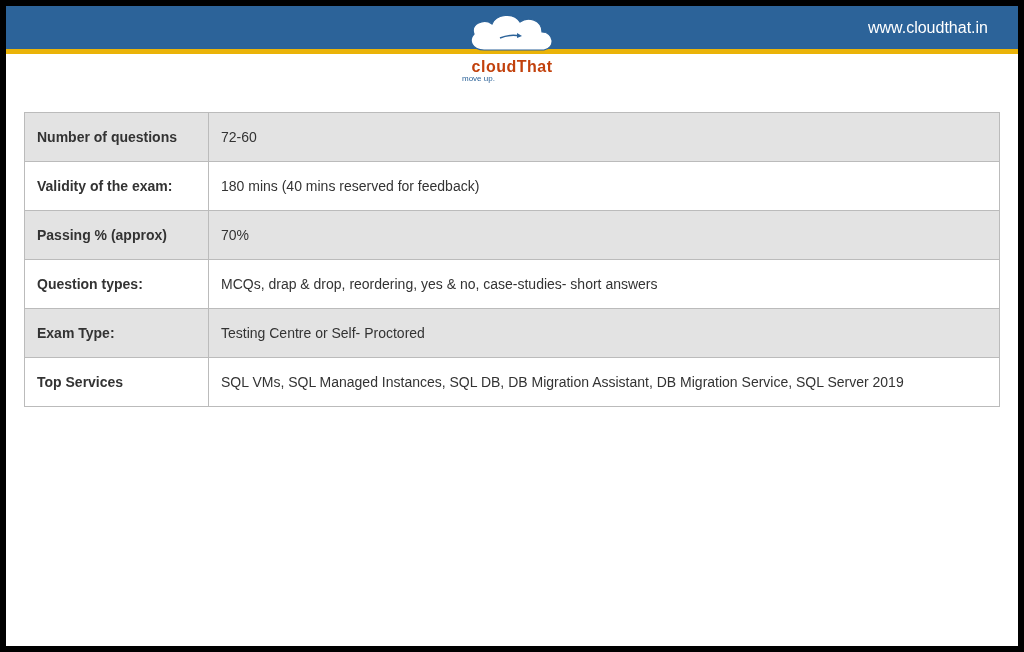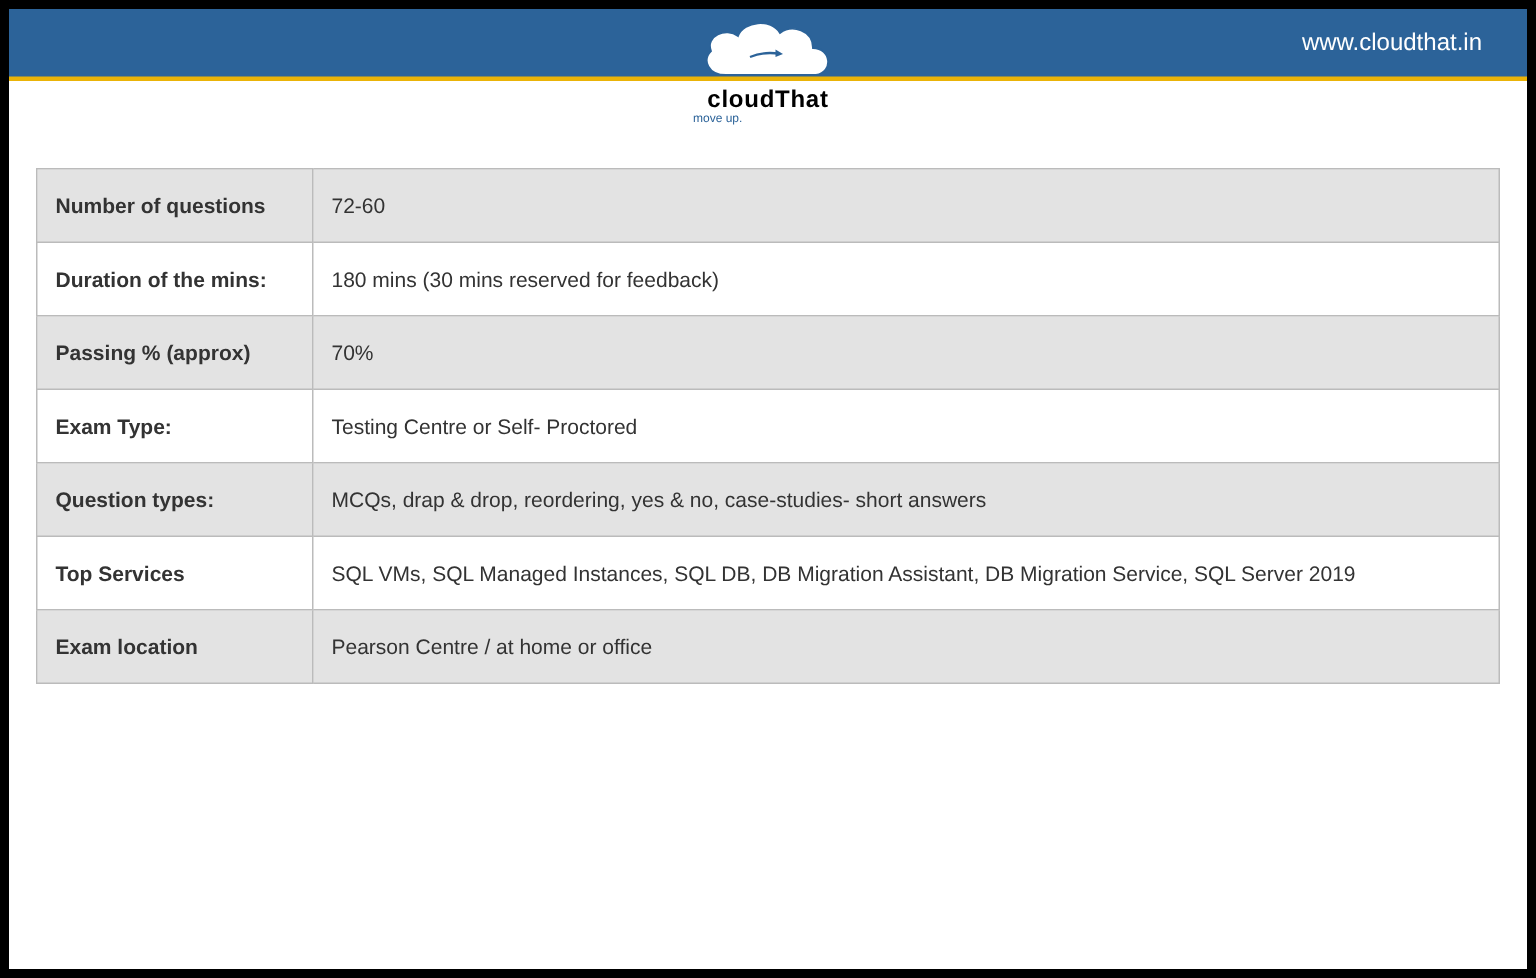--- a/index.html
+++ b/index.html
@@ -24,21 +24,21 @@
     }
     .header-bar {
       background: #2c6399;
       height: 48px;
       width: 100%;
       position: relative;
       display: flex;
       align-items: center;
       justify-content: flex-end;
       padding-right: 30px;
-      border-bottom: 3px solid #eab308;
+      border-bottom: 5px solid #eab308;
     }
     .website-label {
       color: #fff;
       font-size: 16px;
       font-weight: 500;
     }
     .logo-wrap {
       position: absolute;
       top: 8px;
       left: 50%;
@@ -48,21 +48,21 @@
       align-items: center;
       z-index: 2;
     }
     .cloud-svg {
       width: 100px;
       height: 56px;
     }
     .brand-text {
       font-size: 16px;
       font-weight: 600;
-      color: #000000;
+      color: #c2410c;
       margin-top: -6px;
       letter-spacing: 0.5px;
     }
     .brand-tagline {
       font-size: 8px;
       color: #2c6399;
       font-weight: 500;
       text-align: left;
       width: 100%;
       margin-top: -2px;
@@ -129,40 +129,36 @@
   </div>
 
   <div class="content-area">
     <table class="info-table">
       <tbody id="table-body">
           <tr>
             <td class="label-cell">Number of questions</td>
             <td class="value-cell">72-60</td>
           </tr>
           <tr>
-            <td class="label-cell">Duration of the mins:</td>
-            <td class="value-cell">180 mins (30 mins reserved for feedback)</td>
+            <td class="label-cell">Validity of the exam:</td>
+            <td class="value-cell">180 mins (40 mins reserved for feedback)</td>
           </tr>
           <tr>
             <td class="label-cell">Passing % (approx)</td>
             <td class="value-cell">70%</td>
           </tr>
           <tr>
+            <td class="label-cell">Question types:</td>
+            <td class="value-cell">MCQs, drap &amp; drop, reordering, yes &amp; no, case-studies- short answers</td>
+          </tr>
+          <tr>
             <td class="label-cell">Exam Type:</td>
             <td class="value-cell">Testing Centre or Self- Proctored</td>
           </tr>
           <tr>
-            <td class="label-cell">Question types:</td>
-            <td class="value-cell">MCQs, drap &amp; drop, reordering, yes &amp; no, case-studies- short answers</td>
-          </tr>
-          <tr>
             <td class="label-cell">Top Services</td>
             <td class="value-cell">SQL VMs, SQL Managed Instances, SQL DB, DB Migration Assistant, DB Migration Service, SQL Server 2019</td>
-          </tr>
-          <tr>
-            <td class="label-cell">Exam location</td>
-            <td class="value-cell">Pearson Centre / at home or office</td>
           </tr>
         </tbody>
     </table>
   </div>
 
 </div>
 
 </body></html>

